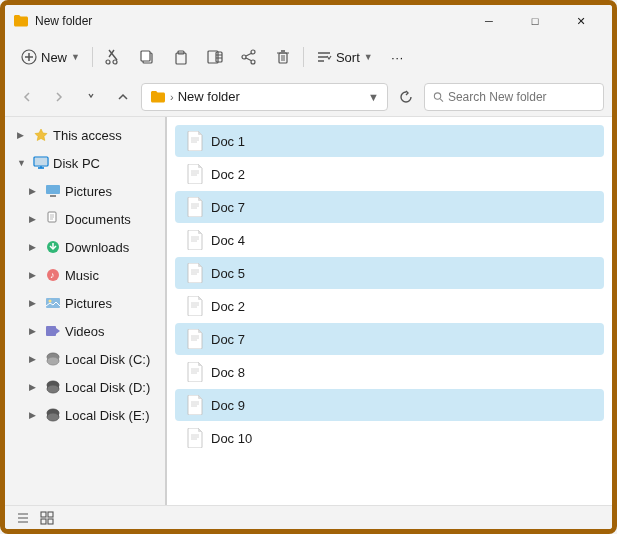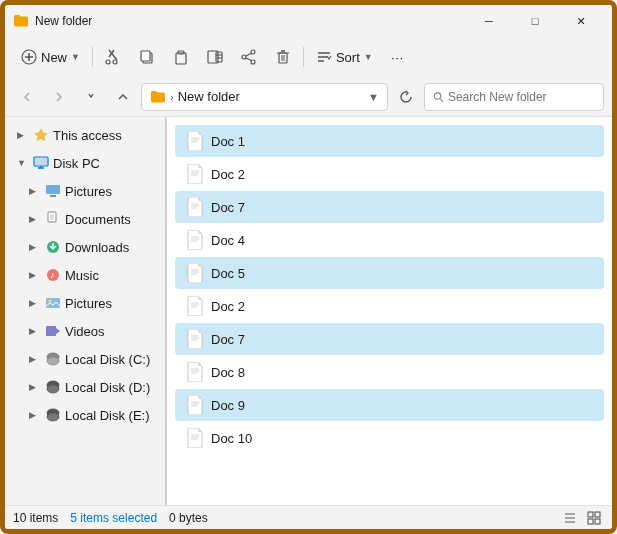--- a/index.html
+++ b/index.html
@@ -671,25 +671,20 @@
         <line x1="4" y1="7" x2="12" y2="7" stroke="#ccc" stroke-width="0.8"></line>
         <line x1="4" y1="9" x2="12" y2="9" stroke="#ccc" stroke-width="0.8"></line>
         <line x1="4" y1="11" x2="10" y2="11" stroke="#ccc" stroke-width="0.8"></line>
       </svg>
       <span class="file-name">Doc 10</span>
     </div>
       </div>
   </div>
 
   <div class="status-bar">
-    <div class="status-left">
-      <span class="status-text">10 items</span>
-      <span class="status-selected">5 items selected</span>
-      <span class="status-text">0 bytes</span>
-    </div>
     <div class="status-right">
       <button class="view-btn" title="Details">
         <svg width="14" height="14" viewBox="0 0 14 14">
           <line x1="2" y1="3" x2="12" y2="3" stroke="#555" stroke-width="1.2"></line>
           <line x1="2" y1="7" x2="12" y2="7" stroke="#555" stroke-width="1.2"></line>
           <line x1="2" y1="11" x2="12" y2="11" stroke="#555" stroke-width="1.2"></line>
         </svg>
       </button>
       <button class="view-btn" title="Large icons">
         <svg width="14" height="14" viewBox="0 0 14 14">

